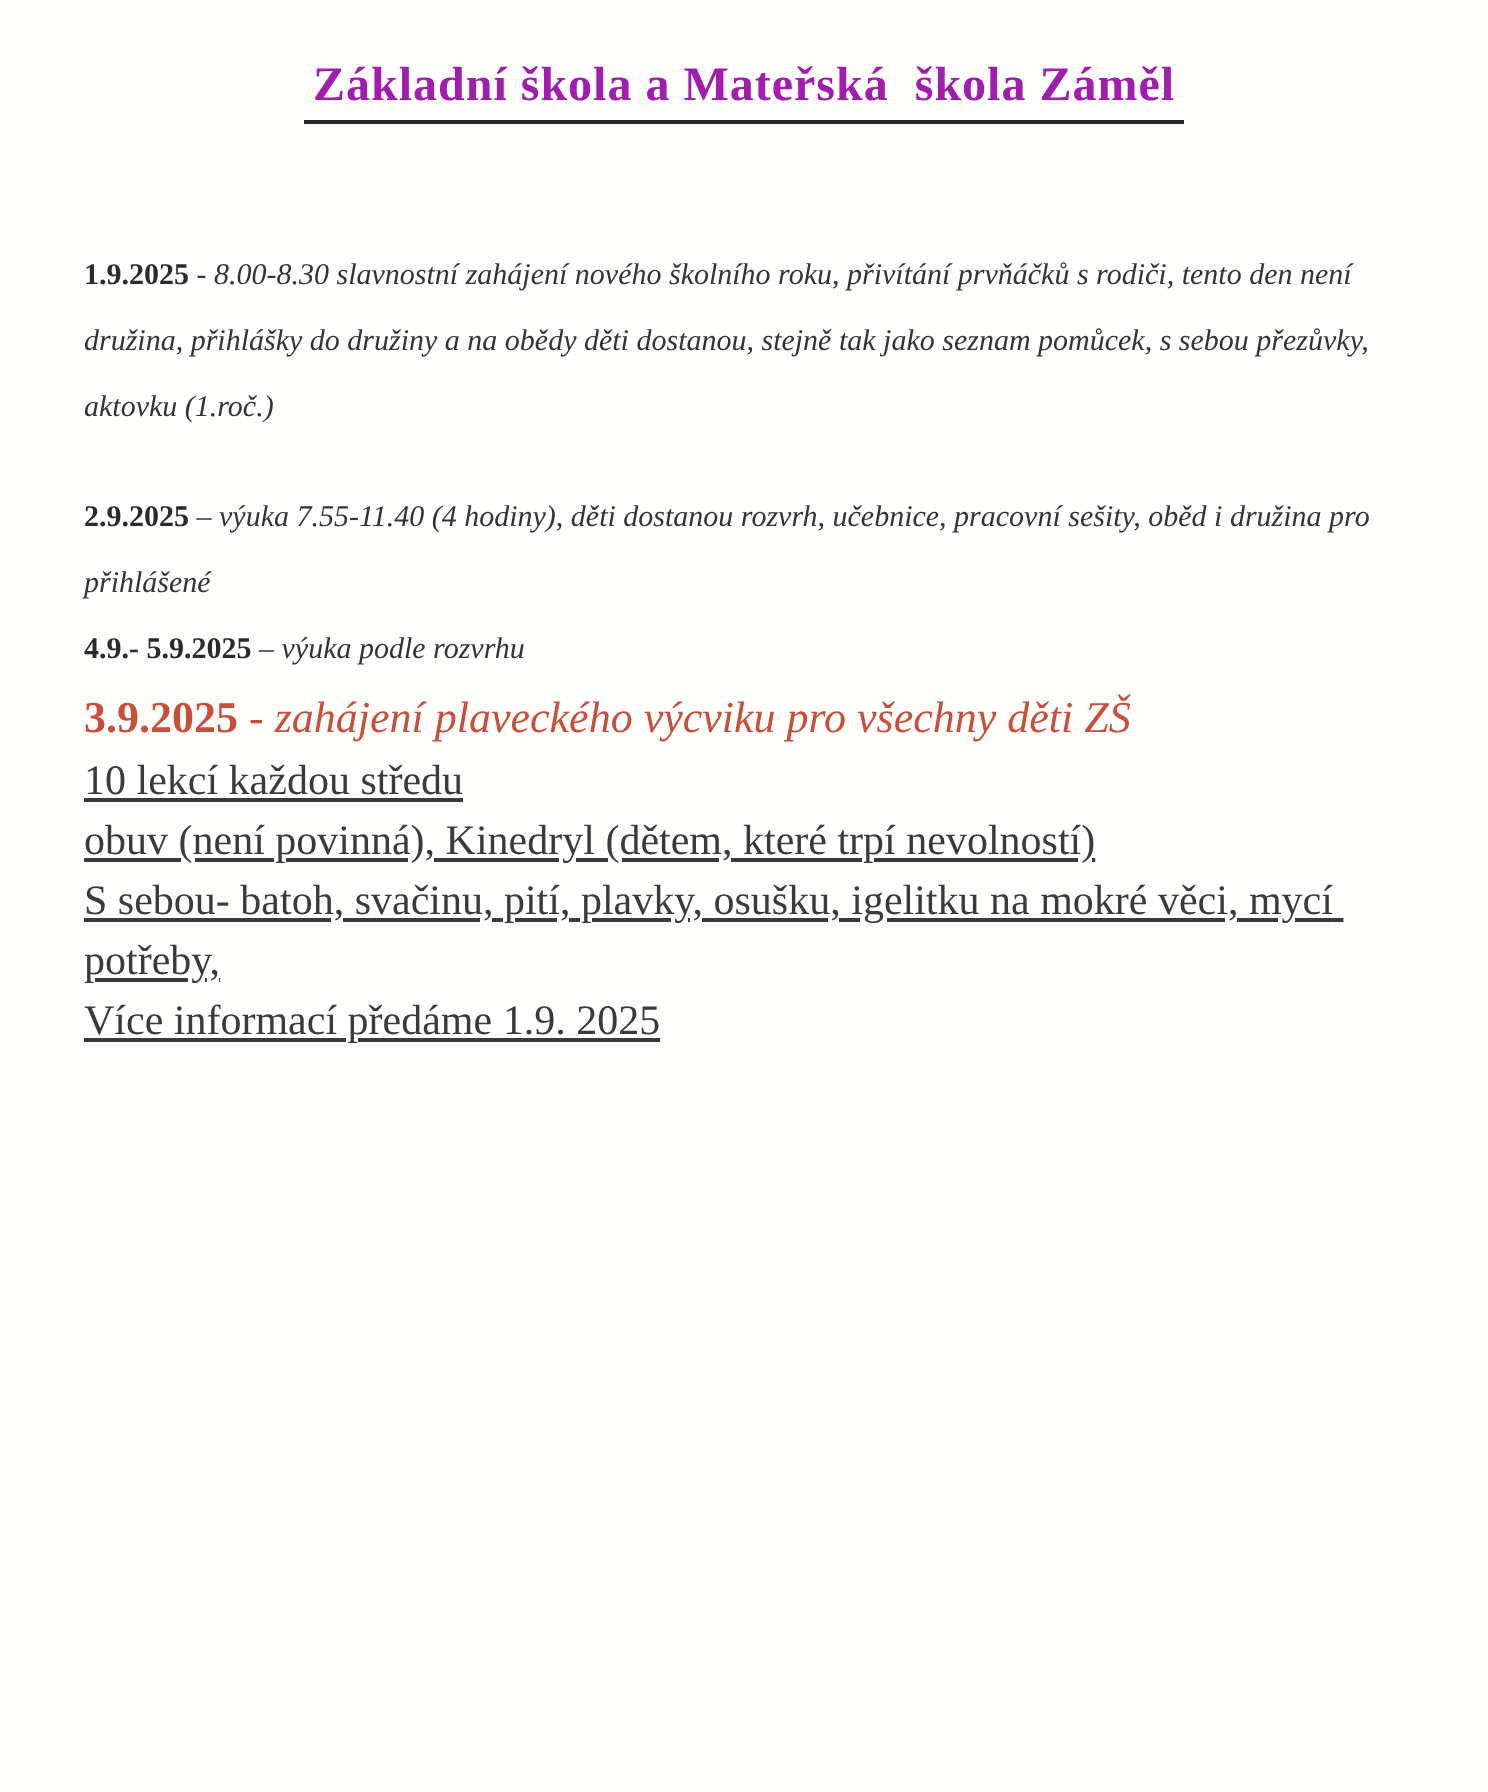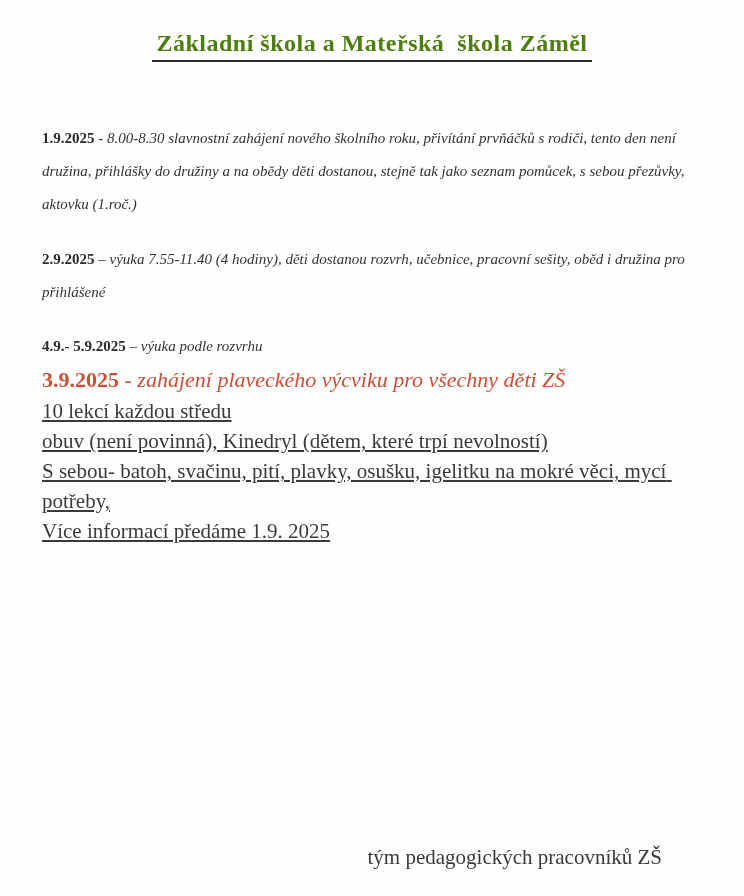--- a/index.html
+++ b/index.html
@@ -12,21 +12,21 @@
     overflow: hidden;
     font-family: "Liberation Serif", serif;
     color: #2e2e2e;
   }
   .center-line { text-align: center; }
   .title-wrap { padding-top: 30px; }
   .school-name {
     display: inline-block;
     font-size: 24px;
     font-weight: bold;
-    color: #4d7c0f;
+    color: #a21caf;
     white-space: pre-wrap;
     letter-spacing: 0.5px;
     border-bottom: 2.5px solid #2a2a2a;
     padding: 0 4px 3px 4px;
   }
   .heading-wrap { margin-top: 46px; }
   .doc-heading {
     display: inline-block;
     font-size: 25px;
     font-weight: bold;
@@ -37,21 +37,21 @@
     padding: 0 2px 3px 2px;
   }
   .content { padding: 0 42px 0 42px; }
   .entry {
     font-size: 15px;
     line-height: 33px;
     color: #333333;
   }
   .entry-1 { margin-top: 60px; }
   .entry-2 { margin-top: 22px; }
-  .entry-3 { margin-top: 21px; }
+  .entry-3 { }
   .entry .date {
     font-weight: bold;
     font-style: normal;
     color: #2b2b2b;
     white-space: pre-wrap;
   }
   .entry .sep { font-style: normal; white-space: pre-wrap; }
   .entry .etext { font-style: italic; white-space: pre-wrap; }
   .swim { }
   .swim-heading { font-size: 22px; line-height: 33px; }
@@ -104,15 +104,14 @@
       <div class="swim-detail">
         <div class="dline">10 lekcí každou středu</div>
         <div class="dline">obuv (není povinná), Kinedryl (dětem, které trpí nevolností)</div>
         <div class="dline">S sebou- batoh, svačinu, pití, plavky, osušku, igelitku na mokré věci, mycí potřeby,</div>
         <div class="dline">Více informací předáme 1.9. 2025</div>
       </div>
     </div>
 
   </div>
 
-  <div class="footer-line">tým pedagogických pracovníků ZŠ</div>
 
 </div>
 
 </body></html>

